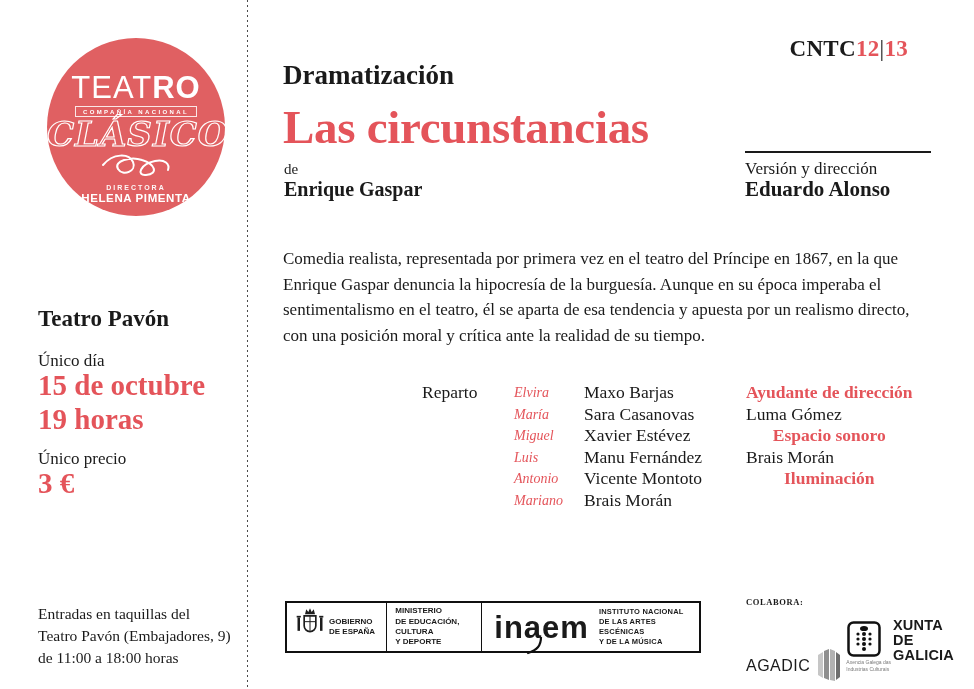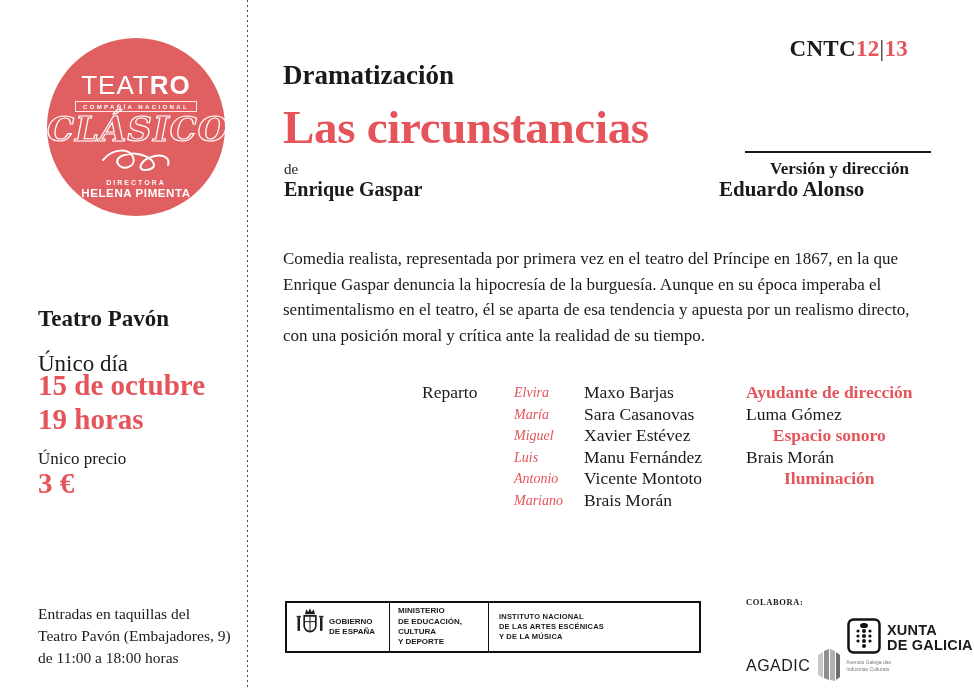--- a/index.html
+++ b/index.html
@@ -24,21 +24,21 @@
     left:247px;top:0;width:1px;height:689px;
     background:repeating-linear-gradient(to bottom,#4a4a4a 0,#4a4a4a 2px,transparent 2px,transparent 5px);
   }
 
   
   .logo-circle{
     left:47px;top:38px;width:178px;height:178px;border-radius:50%;
     background:var(--logo-red);color:#fff;text-align:center;
     font-family:"Liberation Sans",sans-serif;
   }
-  .logo-teatro{margin-top:34px;font-size:26px;letter-spacing:1px;line-height:1;}
+  .logo-teatro{margin-top:34px;font-size:31px;letter-spacing:1px;line-height:1;}
   .logo-teatro .lt{font-weight:400;}
   .logo-teatro .bd{font-weight:800;}
   .logo-banner{
     width:122px;margin:3px auto 0;border:1px solid rgba(255,255,255,.85);
     font-size:6px;font-weight:700;letter-spacing:2.4px;padding:2px 0 1px;line-height:1;
   }
   .logo-clasico{
     font-family:"DejaVu Serif",serif;font-style:italic;font-weight:700;
     font-size:34px;line-height:1.05;letter-spacing:1px;
     color:transparent;-webkit-text-stroke:1.2px #ffffff;
@@ -51,29 +51,29 @@
   .season{right:66px;top:36px;font-size:23px;font-weight:700;letter-spacing:.3px;}
   .season .red{color:var(--accent);}
   .season .bar{color:var(--ink);font-weight:400;}
 
   .genre{left:283px;top:60px;font-size:27px;font-weight:700;}
   .title{left:283px;top:102px;font-size:47px;font-weight:700;color:var(--accent);letter-spacing:-.3px;line-height:1.1;}
   .by-label{left:284px;top:161px;font-size:15px;}
   .author{left:284px;top:178px;font-size:20px;font-weight:700;}
 
   .dir-line{left:745px;top:151px;width:186px;height:2px;background:var(--ink);}
-  .dir-label{left:770px;top:159px;font-size:17px;font-weight:bold;}
-  .dir-name{left:719px;top:177px;font-size:21px;font-weight:700;}
+  .dir-label{left:745px;top:159px;font-size:17px;}
+  .dir-name{left:745px;top:177px;font-size:21px;font-weight:700;}
 
   
   .synopsis{left:283px;top:246px;width:648px;font-size:17px;line-height:1.5;}
 
   
   .venue-name{left:38px;top:306px;font-size:23px;font-weight:700;}
-  .day-label{left:38px;top:351px;font-size:23px;}
+  .day-label{left:38px;top:351px;font-size:17px;}
   .date{left:38px;top:369px;font-size:29px;font-weight:700;color:var(--accent);line-height:1.17;}
   .price-label{left:38px;top:449px;font-size:17px;}
   .price{left:38px;top:467px;font-size:29px;font-weight:700;color:var(--accent);}
   .tickets{left:38px;top:603px;width:205px;font-size:15.5px;line-height:1.42;}
 
   
   .cast-label{left:422px;top:382px;font-size:17.5px;}
   .cast-roles{left:514px;top:382px;line-height:21.5px;font-size:14px;
     font-style:italic;font-weight:400;color:var(--accent);}
   .cast-actors{left:584px;top:382px;line-height:21.5px;font-size:17.5px;}
@@ -95,21 +95,21 @@
   }
   .inaem-tail{position:absolute;left:34%;bottom:-17px;}
   .inaem-full{margin-left:10px;font-size:7.5px;font-weight:700;line-height:1.35;letter-spacing:.2px;}
 
   .colabora-label{left:746px;top:597px;font-size:8.5px;font-weight:700;letter-spacing:.6px;}
   .agadic-row{left:746px;top:647px;display:flex;align-items:center;font-family:Liberation Sans, sans-serif;}
   .agadic-name{font-size:16px;letter-spacing:.5px;}
   .agadic-fan{margin-left:7px;}
   .agadic-sub{margin-left:5px;font-size:5px;color:#7a7a7a;line-height:1.5;}
   .xunta-row{left:847px;top:618px;display:flex;align-items:center;font-family:"Liberation Sans",sans-serif;}
-  .xunta-text{margin-left:6px;font-size:14.5px;font-weight:700;line-height:1.05;letter-spacing:.2px;}
+  .xunta-text{margin-left:12px;font-size:14.5px;font-weight:700;line-height:1.05;letter-spacing:.2px;}
 </style>
 </head>
 <body>
 
 <div class="abs v-divider"></div>
 
 <div class="abs logo-circle">
   <div class="logo-teatro"><span class="lt">TEAT</span><span class="bd">RO</span></div>
   <div class="logo-banner">COMPAÑÍA NACIONAL</div>
   <div class="logo-clasico">CLÁSICO</div>
@@ -183,20 +183,28 @@
       <rect x="29" y="11" width="5" height="2" fill="#1d1d1d"></rect>
     </svg>
   </div>
   <div class="gov-text pre">GOBIERNO
 DE ESPAÑA</div>
   <div class="gov-sep"></div>
   <div class="min-text pre">MINISTERIO
 DE EDUCACIÓN, CULTURA
 Y DEPORTE</div>
   <div class="gov-sep"></div>
+  <div class="inaem-wordmark">
+    <span>inaem</span>
+    <span class="inaem-tail">
+      <svg width="20" height="18" viewBox="0 0 20 18">
+        <path d="M15 0 C15 9 11 13 2 16" stroke="#101010" stroke-width="2.2" fill="none" stroke-linecap="round"></path>
+      </svg>
+    </span>
+  </div>
   <div class="inaem-full pre">INSTITUTO NACIONAL
 DE LAS ARTES ESCÉNICAS
 Y DE LA MÚSICA</div>
 </div>
 
 <div class="abs colabora-label">COLABORA:</div>
 <div class="abs agadic-row">
   <span class="agadic-name">AGADIC</span>
   <span class="agadic-fan">
     <svg width="24" height="34" viewBox="0 0 24 34">

